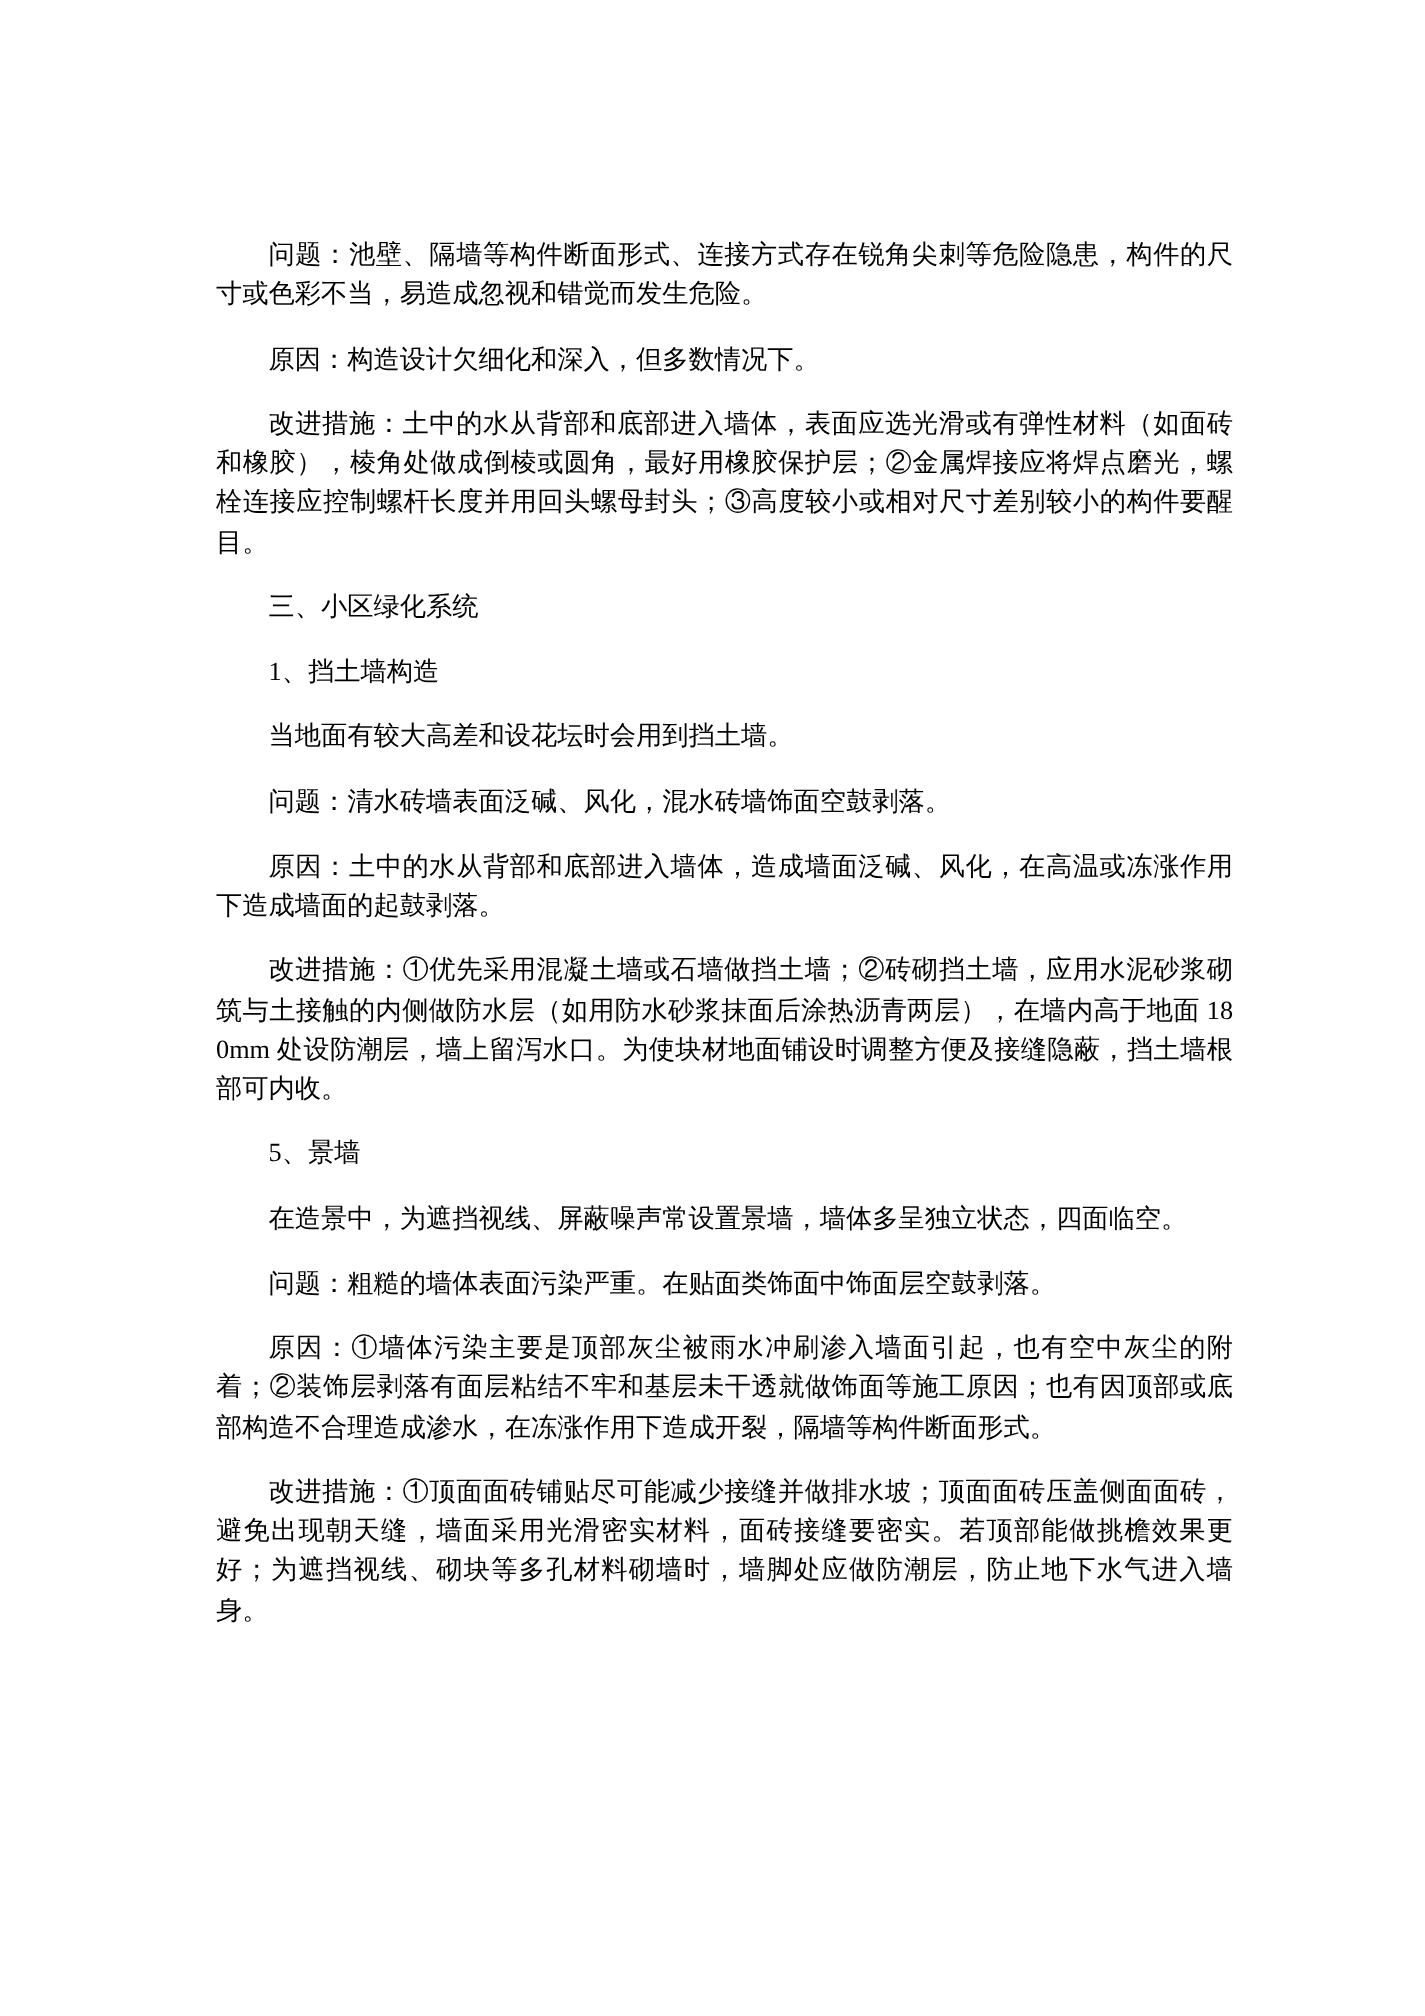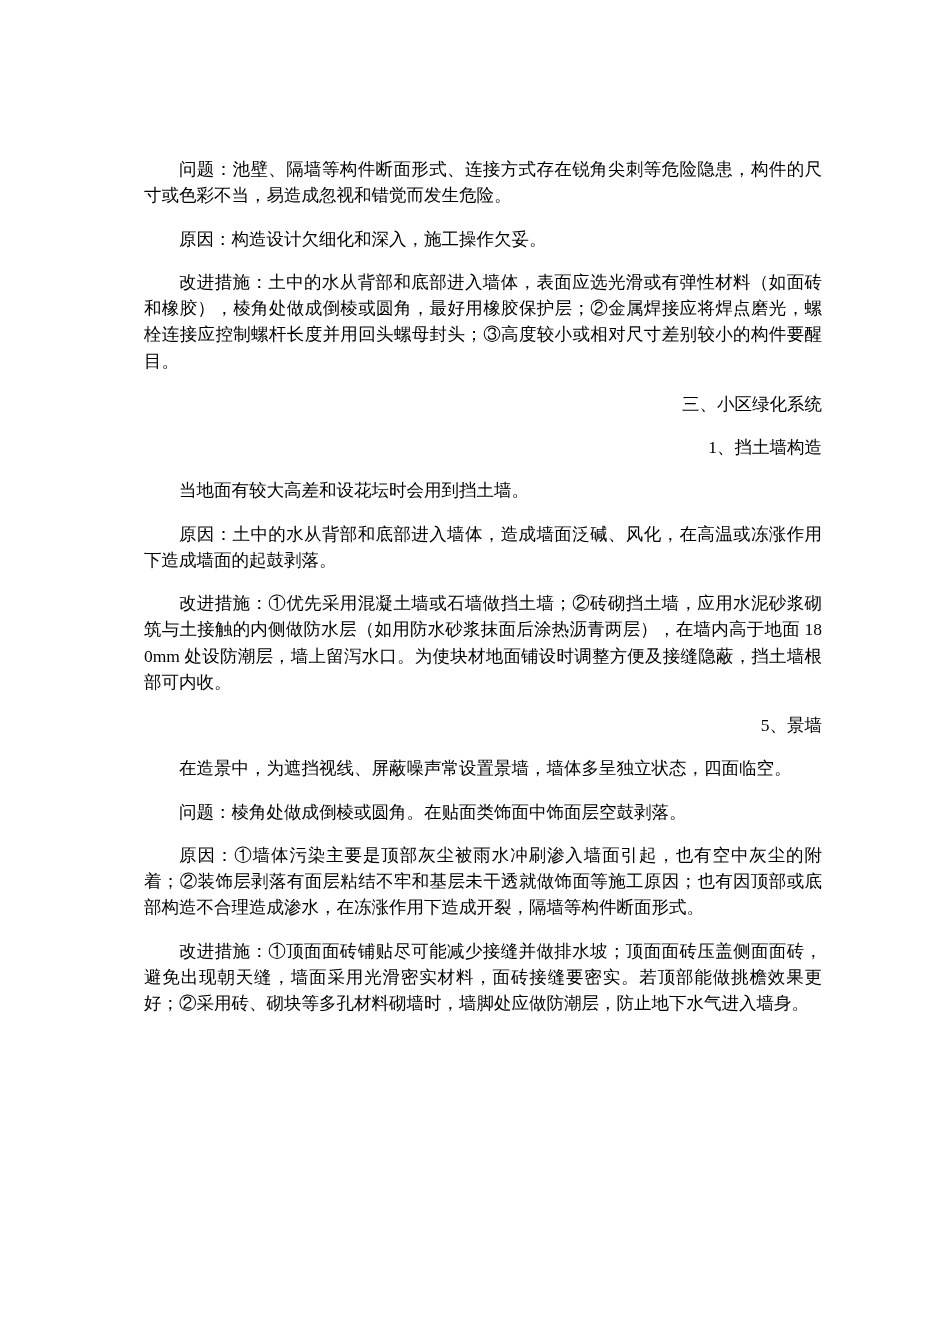--- a/index.html
+++ b/index.html
@@ -20,35 +20,36 @@
     font-size: 17.5px;
     line-height: 1.5;
   }
   .doc-body p {
     text-indent: 2em;
     text-align: justify;
     margin: 0 0 17px 0;
     word-break: break-all;
   }
   .doc-body p.heading {
-    text-align: right;
+    text-align: left;
   }
 </style>
 </head>
 <body>
 
 <div class="page">
   <div class="doc-body" id="doc-body">
       <p class="body">问题：池壁、隔墙等构件断面形式、连接方式存在锐角尖刺等危险隐患，构件的尺寸或色彩不当，易造成忽视和错觉而发生危险。</p>
-      <p class="body">原因：构造设计欠细化和深入，施工操作欠妥。</p>
+      <p class="body">原因：构造设计欠细化和深入，但多数情况下。</p>
       <p class="body">改进措施：土中的水从背部和底部进入墙体，表面应选光滑或有弹性材料（如面砖和橡胶），棱角处做成倒棱或圆角，最好用橡胶保护层；②金属焊接应将焊点磨光，螺栓连接应控制螺杆长度并用回头螺母封头；③高度较小或相对尺寸差别较小的构件要醒目。</p>
       <p class="heading">三、小区绿化系统</p>
       <p class="heading">1、挡土墙构造</p>
       <p class="body">当地面有较大高差和设花坛时会用到挡土墙。</p>
+      <p class="body">问题：清水砖墙表面泛碱、风化，混水砖墙饰面空鼓剥落。</p>
       <p class="body">原因：土中的水从背部和底部进入墙体，造成墙面泛碱、风化，在高温或冻涨作用下造成墙面的起鼓剥落。</p>
       <p class="body">改进措施：①优先采用混凝土墙或石墙做挡土墙；②砖砌挡土墙，应用水泥砂浆砌筑与土接触的内侧做防水层（如用防水砂浆抹面后涂热沥青两层），在墙内高于地面 180mm 处设防潮层，墙上留泻水口。为使块材地面铺设时调整方便及接缝隐蔽，挡土墙根部可内收。</p>
       <p class="heading">5、景墙</p>
       <p class="body">在造景中，为遮挡视线、屏蔽噪声常设置景墙，墙体多呈独立状态，四面临空。</p>
-      <p class="body">问题：棱角处做成倒棱或圆角。在贴面类饰面中饰面层空鼓剥落。</p>
+      <p class="body">问题：粗糙的墙体表面污染严重。在贴面类饰面中饰面层空鼓剥落。</p>
       <p class="body">原因：①墙体污染主要是顶部灰尘被雨水冲刷渗入墙面引起，也有空中灰尘的附着；②装饰层剥落有面层粘结不牢和基层未干透就做饰面等施工原因；也有因顶部或底部构造不合理造成渗水，在冻涨作用下造成开裂，隔墙等构件断面形式。</p>
-      <p class="body">改进措施：①顶面面砖铺贴尽可能减少接缝并做排水坡；顶面面砖压盖侧面面砖，避免出现朝天缝，墙面采用光滑密实材料，面砖接缝要密实。若顶部能做挑檐效果更好；②采用砖、砌块等多孔材料砌墙时，墙脚处应做防潮层，防止地下水气进入墙身。</p>
+      <p class="body">改进措施：①顶面面砖铺贴尽可能减少接缝并做排水坡；顶面面砖压盖侧面面砖，避免出现朝天缝，墙面采用光滑密实材料，面砖接缝要密实。若顶部能做挑檐效果更好；为遮挡视线、砌块等多孔材料砌墙时，墙脚处应做防潮层，防止地下水气进入墙身。</p>
     </div>
 </div>
 
 </body></html>

